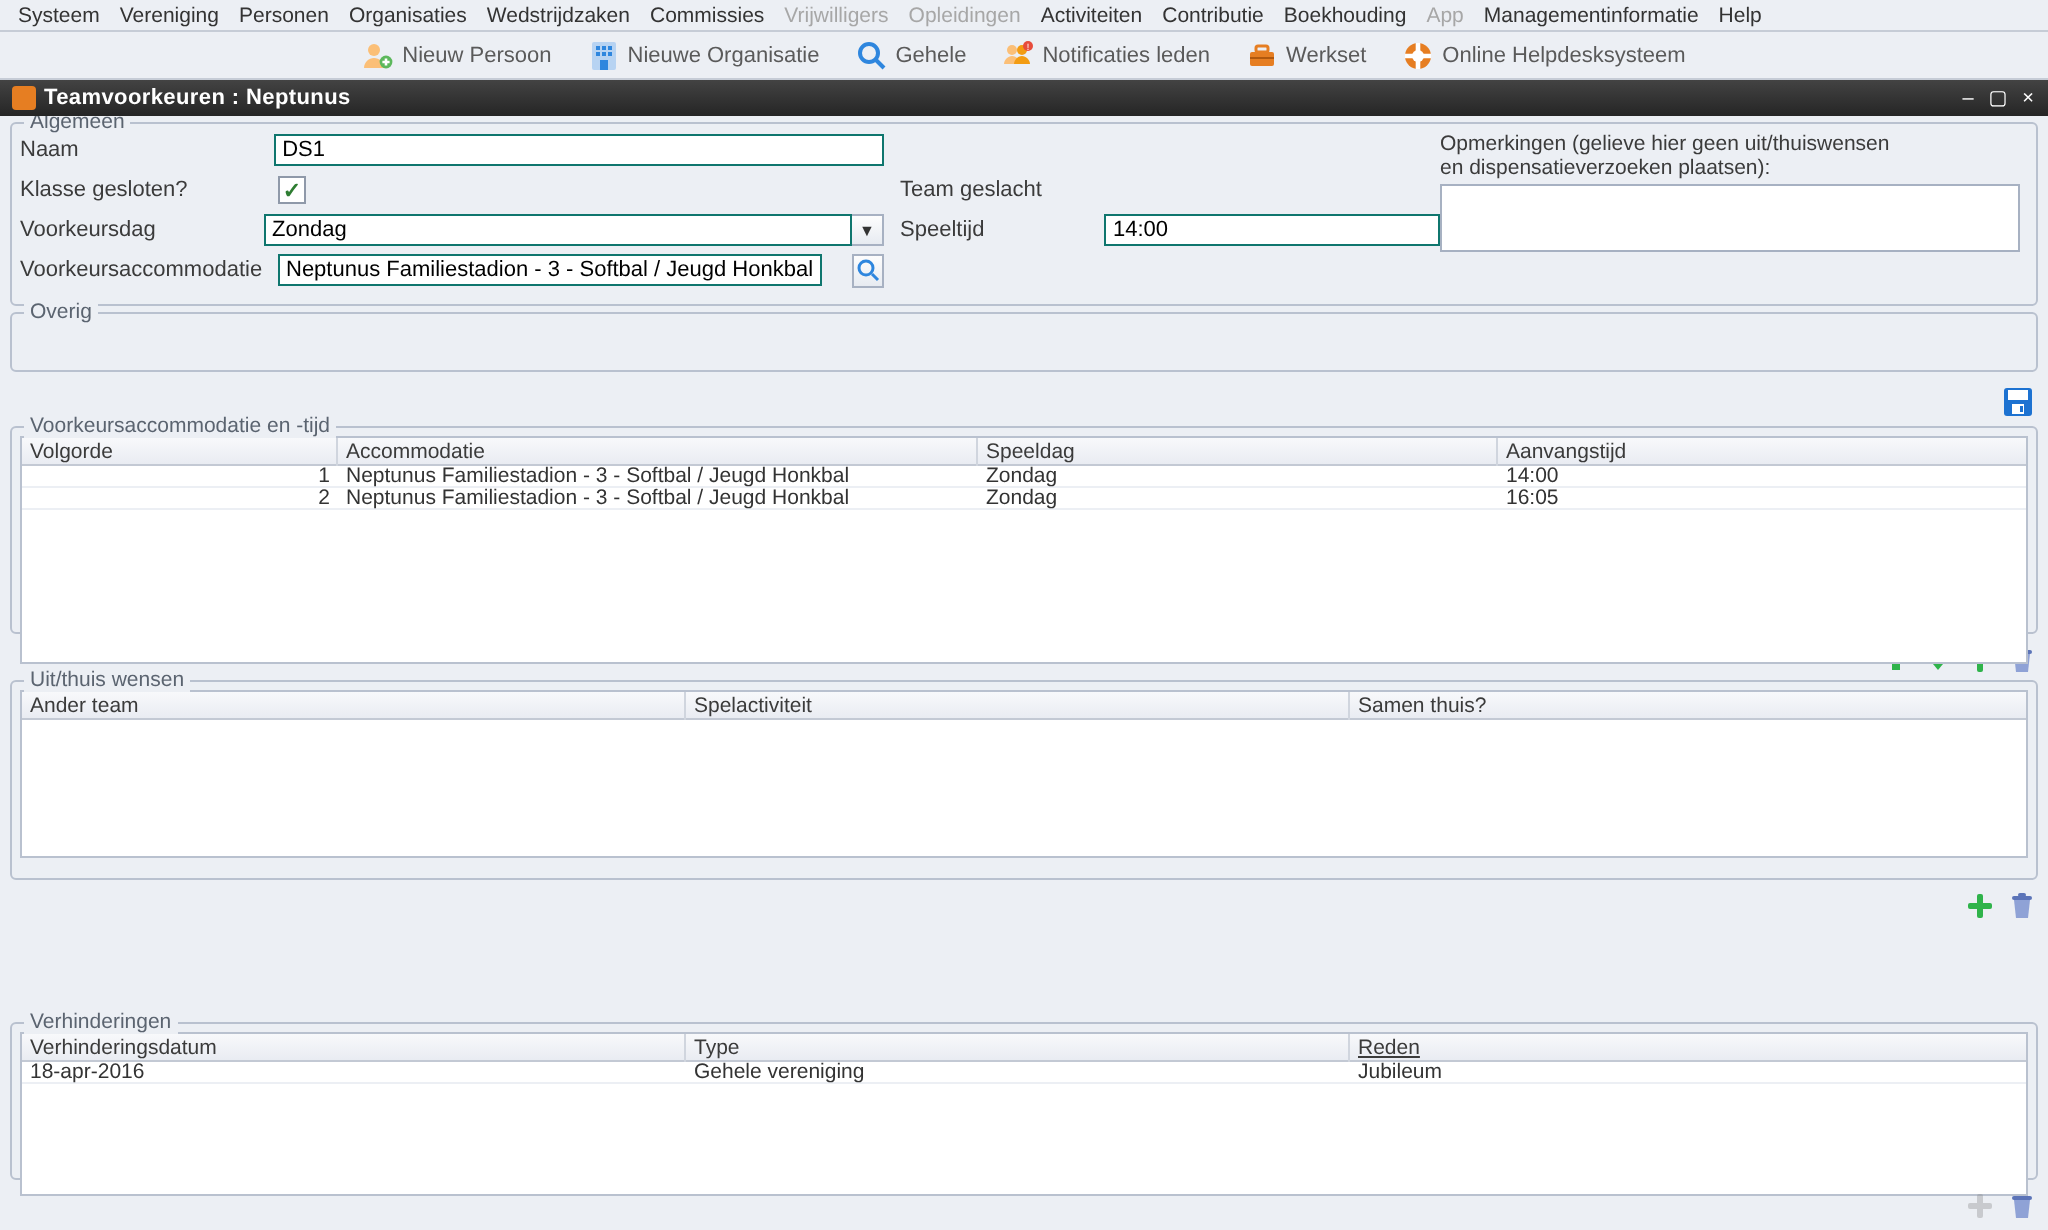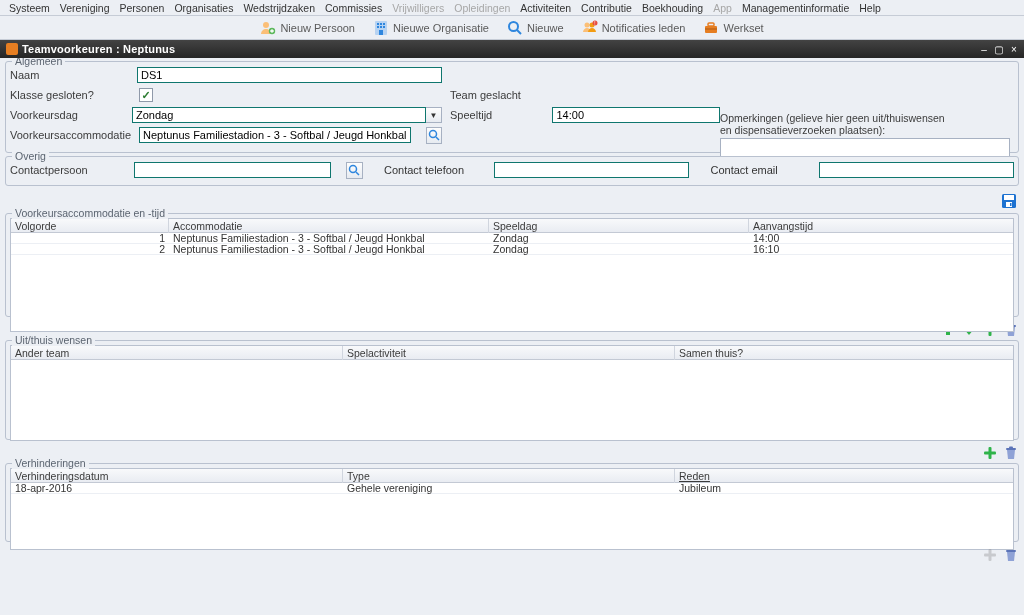--- a/index.html
+++ b/index.html
@@ -133,21 +133,21 @@
     </span>
     <span>Nieuwe Organisatie</span>
   </div>
   <div class="tb-btn">
     <span class="tb-icon">
       <svg viewBox="0 0 16 16">
           <circle cx="6.5" cy="6.5" r="4.5" fill="none" stroke="#2e86de" stroke-width="2"></circle>
           <line x1="10" y1="10" x2="14" y2="14" stroke="#2e86de" stroke-width="2"></line>
         </svg>
     </span>
-    <span>Nieuwe</span>
+    <span>Gehele</span>
   </div>
   <div class="tb-btn">
     <span class="tb-icon">
       <svg viewBox="0 0 16 16">
           <circle cx="5" cy="5" r="2.5" fill="#fbbf77"></circle>
           <circle cx="10" cy="5" r="2.5" fill="#f39c12"></circle>
           <path d="M1 12c0-2 2-4 4-4s4 2 4 4" fill="#fbbf77"></path>
           <path d="M6 12c0-2 2-4 4-4s4 2 4 4" fill="#f39c12"></path>
           <circle cx="13" cy="3" r="2.5" fill="#e74c3c"></circle>
           <text x="13" y="5" font-size="4.5" fill="#fff" text-anchor="middle">!</text>
@@ -157,20 +157,30 @@
   </div>
   <div class="tb-btn">
     <span class="tb-icon">
       <svg viewBox="0 0 16 16">
           <rect x="2" y="6" width="12" height="7" rx="1" fill="#e67e22"></rect>
           <rect x="5" y="3" width="6" height="3" rx="1" fill="none" stroke="#e67e22" stroke-width="1.5"></rect>
           <line x1="2" y1="9" x2="14" y2="9" stroke="#b0580e"></line>
         </svg>
     </span>
     <span>Werkset</span>
+  </div>
+  <div class="tb-btn">
+    <span class="tb-icon">
+      <svg viewBox="0 0 16 16">
+          <circle cx="8" cy="8" r="6.5" fill="#e67e22"></circle>
+          <circle cx="8" cy="8" r="3" fill="#fff"></circle>
+          <path d="M8 1.5v4M8 10.5v4M1.5 8h4M10.5 8h4" stroke="#fff" stroke-width="2.3"></path>
+        </svg>
+    </span>
+    <span>Online Helpdesksysteem</span>
   </div>
 </div>
 
 <div class="tabbar">
   <span class="tab-icon"></span>
   <span class="tab-title">Teamvoorkeuren : Neptunus</span>
   <div class="tab-controls">
     <span class="tc-btn">–</span>
     <span class="tc-btn">▢</span>
     <span class="tc-btn">×</span>
@@ -215,44 +225,30 @@
         <div class="form-row" style="height:18px;"></div>
         <div class="form-row">
           <span class="label" style="width:92px;">Team geslacht</span>
         </div>
         <div class="form-row">
           <span class="label" style="width:92px;">Speeltijd</span>
           <input class="input-text" style="width: 172px;" value="14:00">
         </div>
       </div>
 
-      <div style="flex:1;margin-top:46px;">
+      <div style="flex:1;">
         <div class="hint">Opmerkingen (gelieve hier geen uit/thuiswensen</div>
         <div class="hint">en dispensatieverzoeken plaatsen):</div>
         <div class="textarea" style="margin-top:2px;"></div>
       </div>
     </div>
   </div>
 
   <div class="group" style="height:30px;">
     <span class="group-legend">Overig</span>
-    <div class="form-row">
-      <span class="label">Contactpersoon</span>
-      <input class="input-text" style="width: 206px;">
-      <span class="lookup-btn">
-        <svg viewBox="0 0 12 12">
-            <circle cx="5" cy="5" r="3.5" fill="none" stroke="#2e86de" stroke-width="1.5"></circle>
-            <line x1="8" y1="8" x2="11" y2="11" stroke="#2e86de" stroke-width="1.5"></line>
-          </svg>
-      </span>
-      <span style="width:110px; padding-left:8px;">Contact telefoon</span>
-      <input class="input-text" style="width: 204px;">
-      <span style="width:108px; padding-left:8px;">Contact email</span>
-      <input class="input-text" style="width: 204px;">
-    </div>
   </div>
 
   <div class="save-row">
     <span class="act-icon">
       <svg viewBox="0 0 16 16">
           <rect x="1" y="1" width="14" height="14" rx="1.5" fill="#1d72d1"></rect>
           <rect x="3" y="2" width="10" height="5" fill="#fff"></rect>
           <rect x="5" y="9" width="6" height="5" fill="#fff"></rect>
           <rect x="9" y="10" width="1.5" height="3" fill="#1d72d1"></rect>
         </svg>
@@ -272,21 +268,21 @@
         <div class="tr">
           <div class="td" style="width:158px;justify-content:flex-end;">1</div>
           <div class="td" style="width:320px;">Neptunus Familiestadion - 3 - Softbal / Jeugd Honkbal</div>
           <div class="td" style="width:260px;">Zondag</div>
           <div class="td" style="flex:1;">14:00</div>
         </div>
         <div class="tr">
           <div class="td" style="width:158px;justify-content:flex-end;">2</div>
           <div class="td" style="width:320px;">Neptunus Familiestadion - 3 - Softbal / Jeugd Honkbal</div>
           <div class="td" style="width:260px;">Zondag</div>
-          <div class="td" style="flex:1;">16:10</div>
+          <div class="td" style="flex:1;">16:05</div>
         </div>
       </div>
     </div>
   </div>
 
   <div class="action-row">
     <span class="act-icon">
       <svg viewBox="0 0 16 16">
           <path d="M8 3l5 6H3z" fill="#2fb34a"></path>
           <rect x="6" y="8" width="4" height="5" fill="#2fb34a"></rect>
@@ -308,21 +304,21 @@
       <svg viewBox="0 0 16 16">
           <path d="M4 5h8l-1 9H5z" fill="#8fa2d6"></path>
           <rect x="3" y="3" width="10" height="2" rx="1" fill="#5c74b8"></rect>
           <rect x="6" y="1.5" width="4" height="2" rx="1" fill="#5c74b8"></rect>
         </svg>
     </span>
   </div>
 
   <div class="group" style="height:100px;">
     <span class="group-legend">Uit/thuis wensen</span>
-    <div class="table" style="height:96px;">
+    <div class="table" style="height:84px;">
       <div class="thead">
         <div class="th" style="width:332px;">Ander team</div>
         <div class="th" style="width:332px;">Spelactiviteit</div>
         <div class="th" style="flex:1;border-right:none;">Samen thuis?</div>
       </div>
       <div class="tbody"></div>
     </div>
   </div>
 
   <div class="action-row">
@@ -334,21 +330,21 @@
     </span>
     <span class="act-icon">
       <svg viewBox="0 0 16 16">
           <path d="M4 5h8l-1 9H5z" fill="#8fa2d6"></path>
           <rect x="3" y="3" width="10" height="2" rx="1" fill="#5c74b8"></rect>
           <rect x="6" y="1.5" width="4" height="2" rx="1" fill="#5c74b8"></rect>
         </svg>
     </span>
   </div>
 
-  <div class="group" style="height:79px;">
+  <div class="group" style="height:79px;margin-top:48px;">
     <span class="group-legend">Verhinderingen</span>
     <div class="table" style="height:82px;">
       <div class="thead">
         <div class="th" style="width:332px;">Verhinderingsdatum</div>
         <div class="th" style="width:332px;">Type</div>
         <div class="th" style="flex:1;border-right:none;text-decoration:underline;">Reden</div>
       </div>
       <div class="tbody">
         <div class="tr">
           <div class="td" style="width:332px;">18-apr-2016</div>

